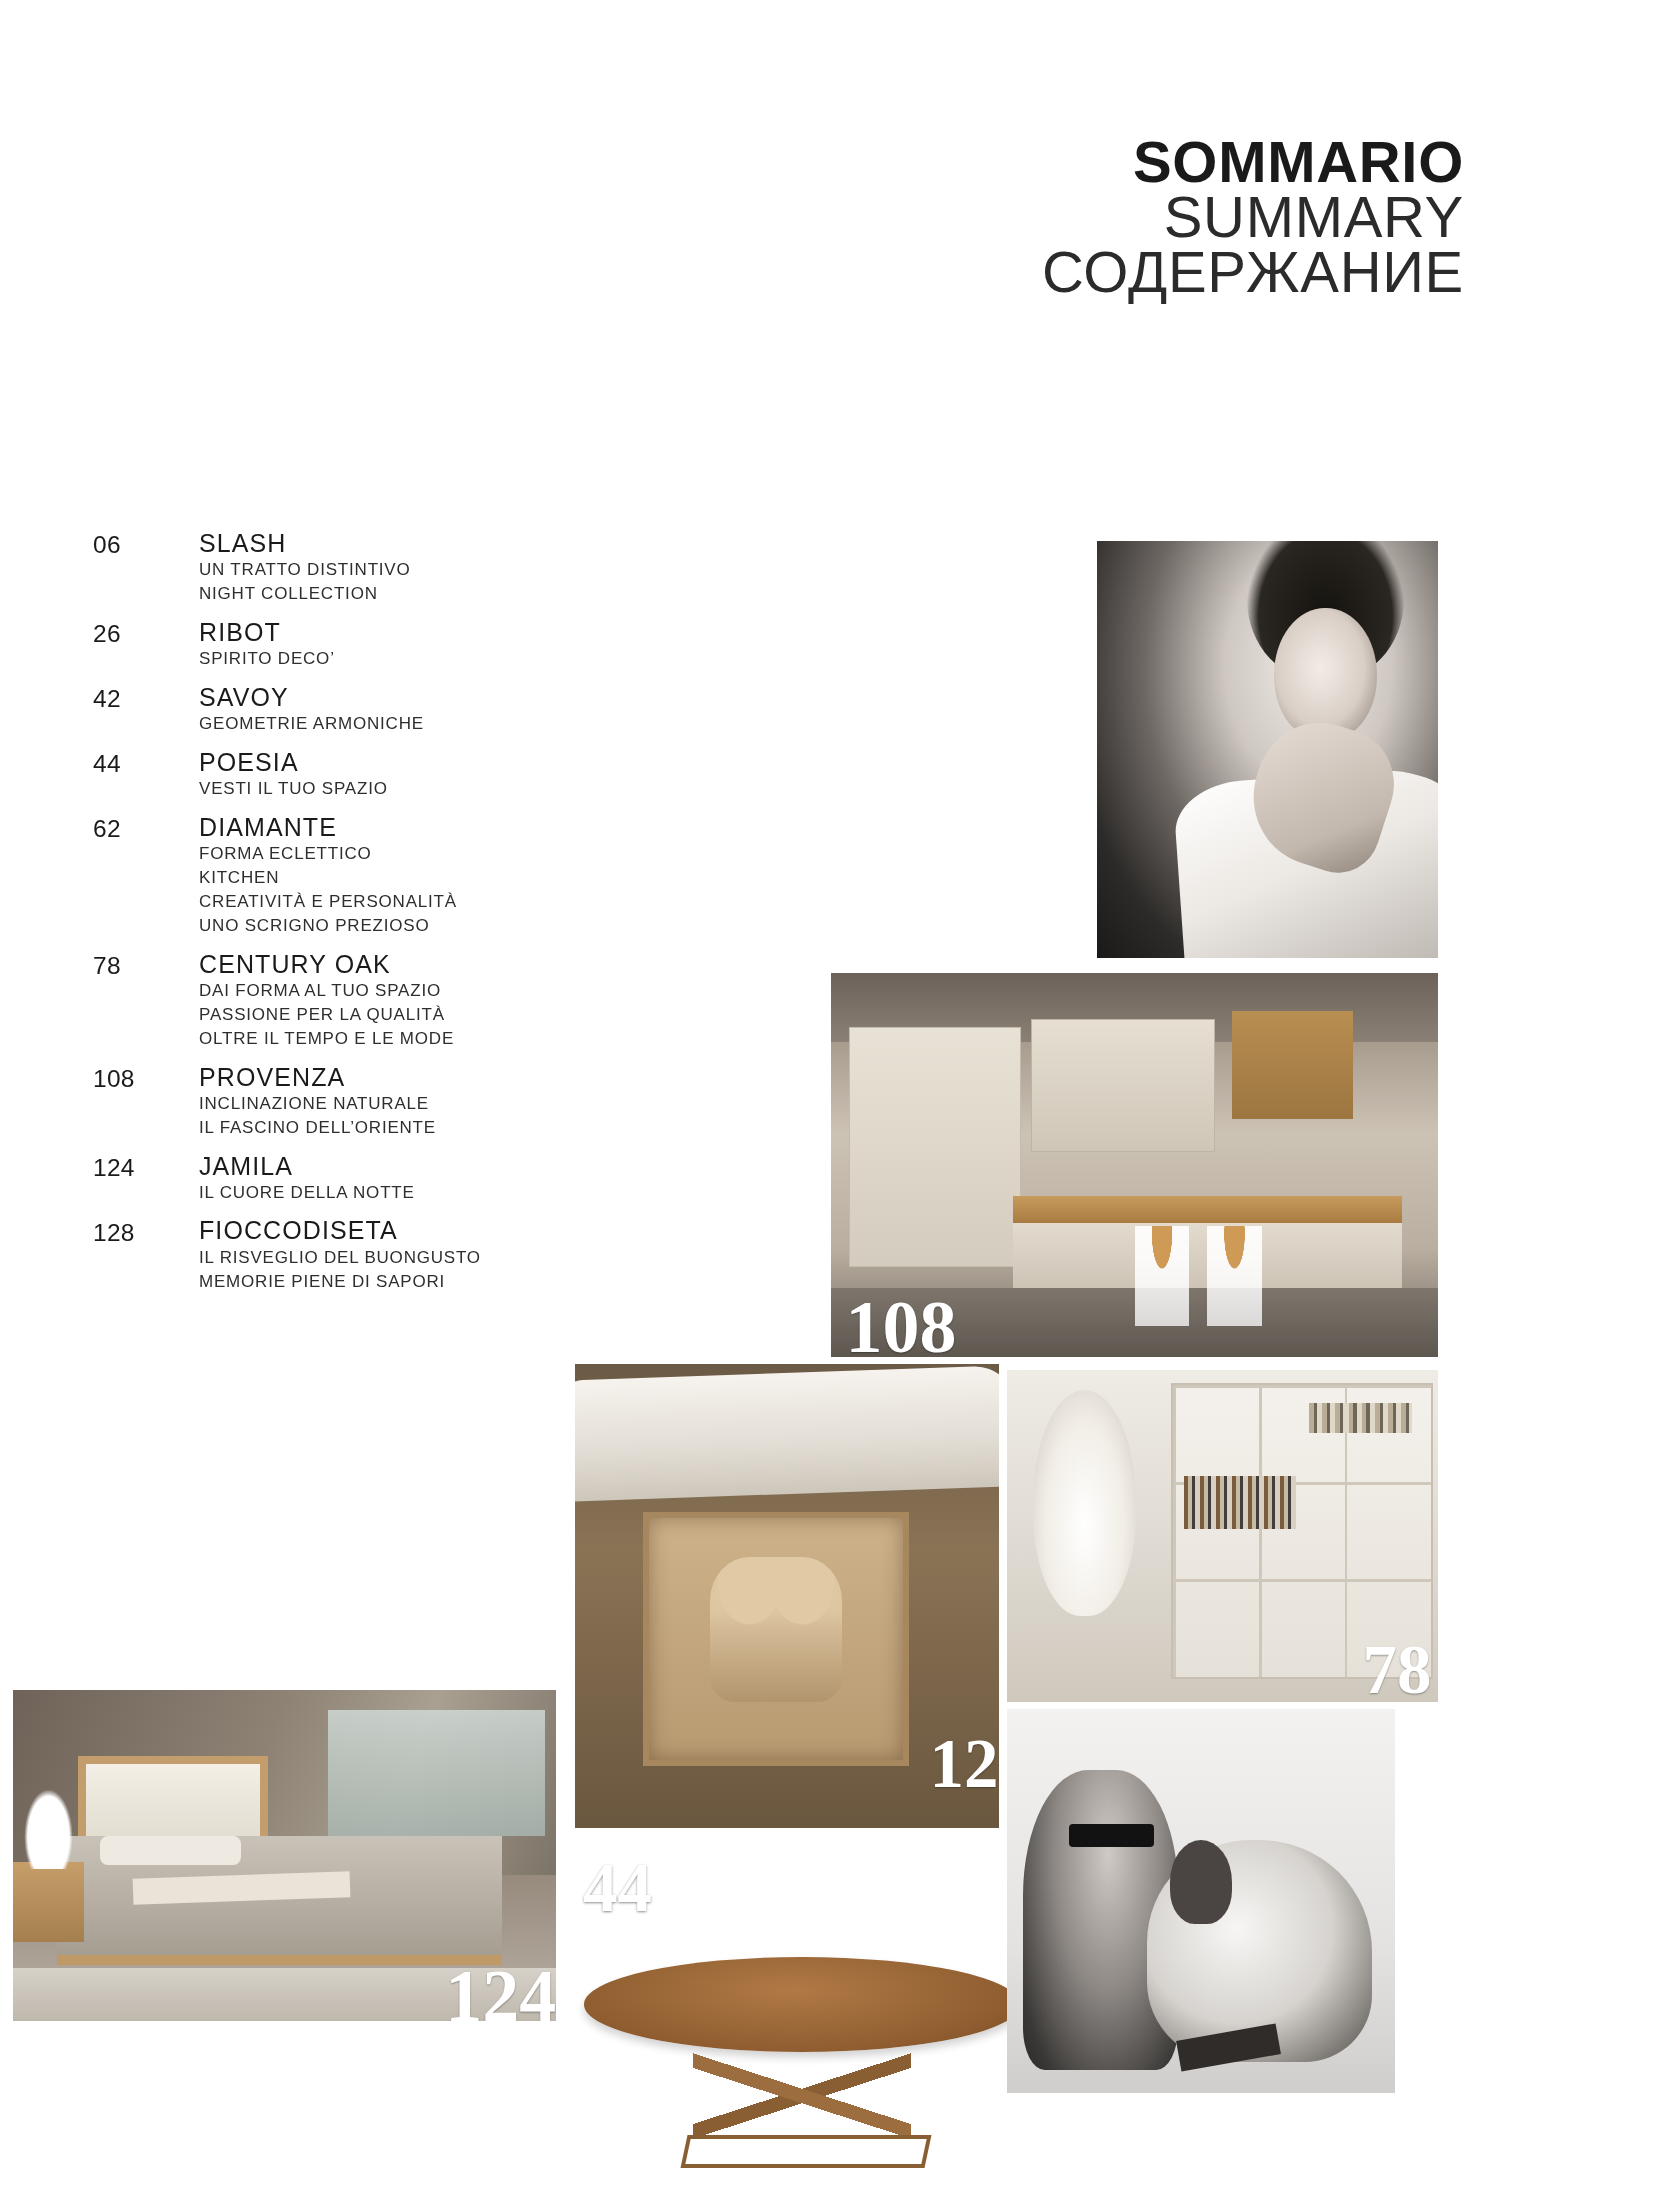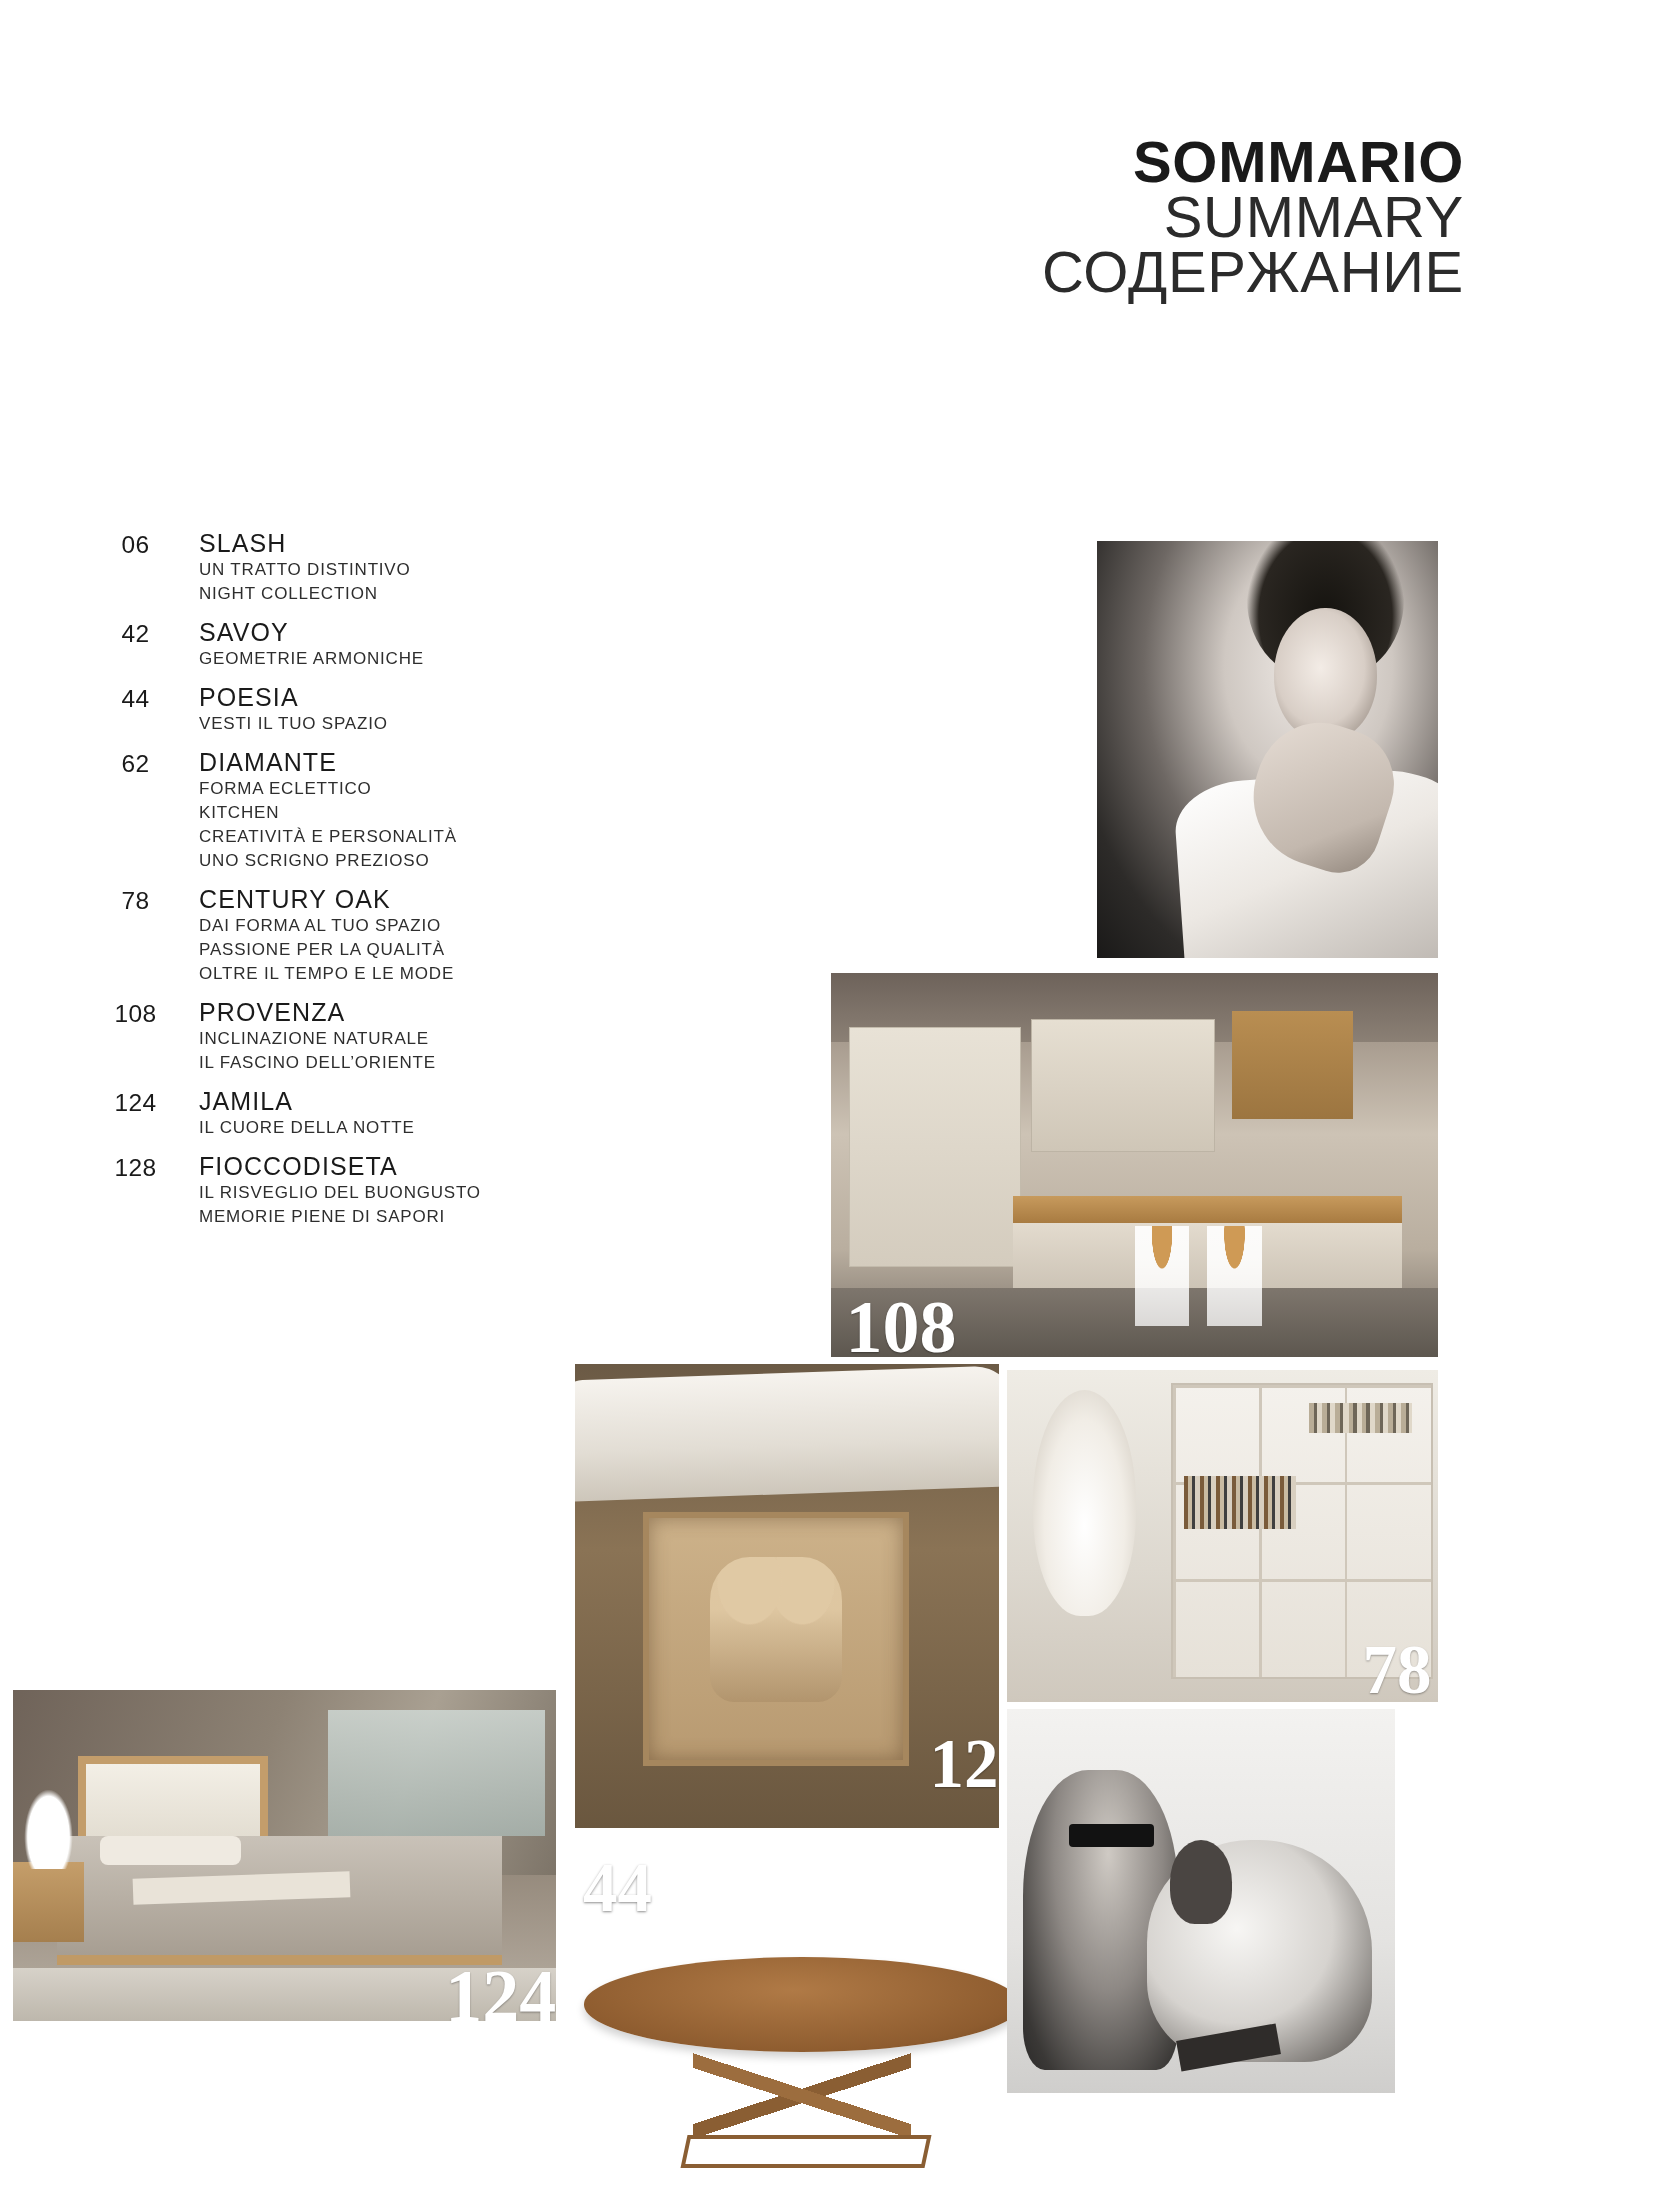--- a/index.html
+++ b/index.html
@@ -59,21 +59,21 @@
     width: 477px;
   }
   .toc-entry {
     display: flex;
     align-items: flex-start;
     margin-bottom: 14.6px;
   }
   .toc-page {
     width: 85px;
     flex: 0 0 85px;
-    text-align: center;
+    text-align: left;
     font-size: 24.5px;
     font-weight: 400;
     color: #1a1a1a;
     letter-spacing: 0.3px;
     padding-top: 1.3px;
   }
   .toc-body {
     padding-left: 21px;
   }
   .toc-title {
@@ -355,20 +355,27 @@
 
     <div class="toc-entry">
       <div class="toc-page">06</div>
       <div class="toc-body">
         <div class="toc-title">SLASH</div>
         <div class="toc-sub">UN TRATTO DISTINTIVO</div>
         <div class="toc-sub">NIGHT COLLECTION</div>
       </div>
     </div>
 
+    <div class="toc-entry">
+      <div class="toc-page">26</div>
+      <div class="toc-body">
+        <div class="toc-title">RIBOT</div>
+        <div class="toc-sub">SPIRITO DECO’</div>
+      </div>
+    </div>
 
     <div class="toc-entry">
       <div class="toc-page">42</div>
       <div class="toc-body">
         <div class="toc-title">SAVOY</div>
         <div class="toc-sub">GEOMETRIE ARMONICHE</div>
       </div>
     </div>
 
     <div class="toc-entry">

